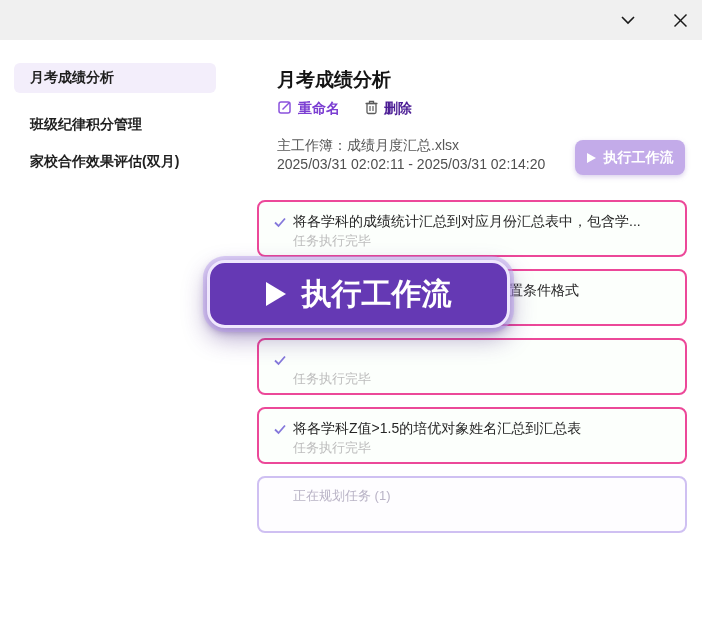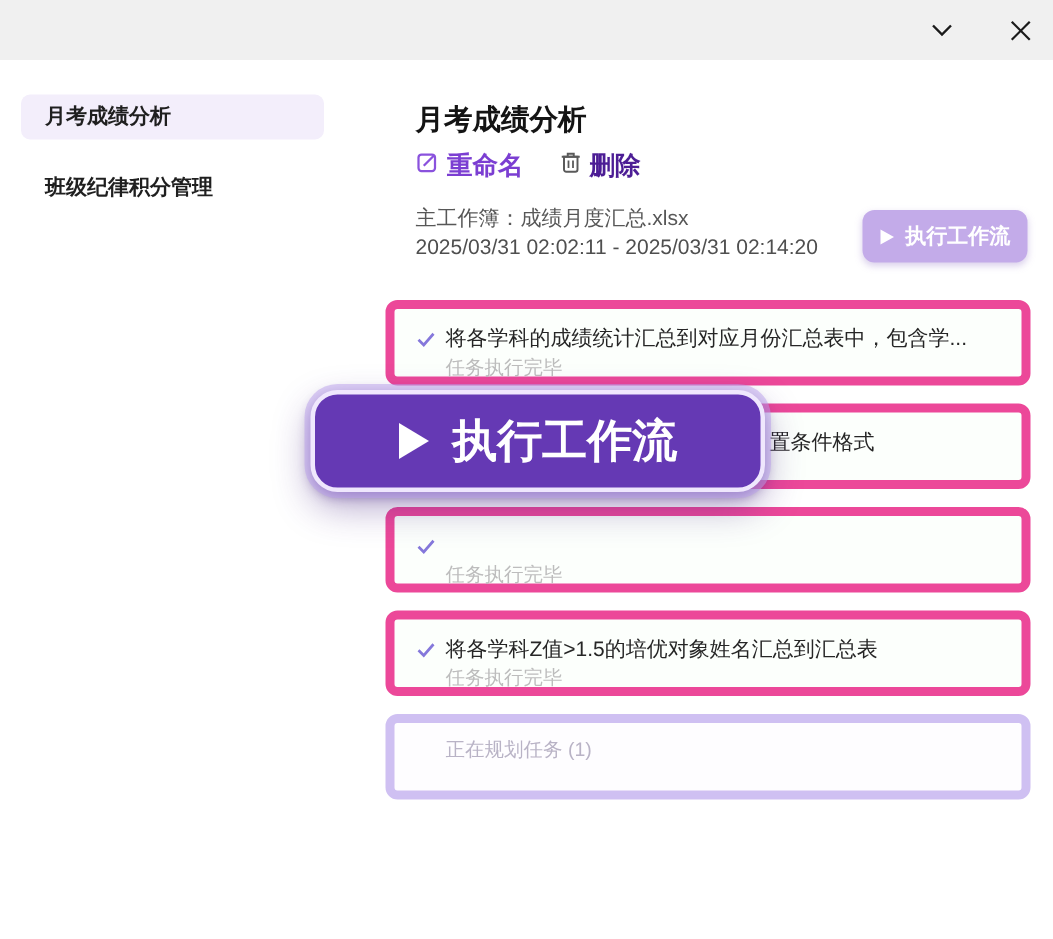--- a/index.html
+++ b/index.html
@@ -37,21 +37,21 @@
   .side-item:nth-child(2) { margin-bottom:7px; }
 
   
   .page-title {
     position:absolute; left:277px; top:67px;
     font-size:19px; font-weight:700; color:#141414;
   }
   .actions {
     position:absolute; left:277px; top:99px;
     display:flex; align-items:flex-start; gap:24px;
-    font-size:17px; font-weight:700;
+    font-size:14px; font-weight:700;
   }
   .action { display:flex; align-items:center; gap:5px; cursor:pointer; }
   .action-rename { color:#7b3ed2; }
   .action-delete { color:#4c1d95; }
   .meta-workbook {
     position:absolute; left:277px; top:137px;
     font-size:14px; color:#575757;
   }
   .meta-time {
     position:absolute; left:277px; top:156px;
@@ -69,21 +69,21 @@
   .play-small {
     width:0; height:0;
     border-left:9px solid #ffffff;
     border-top:5.5px solid transparent;
     border-bottom:5.5px solid transparent;
   }
 
   
   .tasks { position:absolute; left:257px; top:200px; width:430px; }
   .card {
-    height:57px; border:6px solid #ec4899; background:#fcfffc;
+    height:57px; border:2px solid #ec4899; background:#fcfffc;
     border-radius:8px; padding:9px 13px 0; margin-bottom:12px;
   }
   .card.planning { border-color:#cfc0f2; background:#fefdff; }
   .row1 {
     display:flex; align-items:center; gap:5px; height:21px;
     font-size:14px; color:#262626; white-space:nowrap; overflow:hidden;
   }
   .card.covered .row1 { padding-left:237px; }
   .row2 {
     margin-left:21px; height:18px; font-size:13px; color:#bdbdbd;
@@ -141,20 +141,23 @@
   </div>
 </div>
 
 <div class="sidebar">
   <div class="side-item selected">
     <span>月考成绩分析</span>
   </div>
   <div class="side-item">
     <span>班级纪律积分管理</span>
   </div>
+  <div class="side-item">
+    <span>家校合作效果评估(双月)</span>
+  </div>
 </div>
 
 <div class="page-title">月考成绩分析</div>
 
 <div class="actions">
   <div class="action action-rename">
     <span>
       <svg width="16" height="16" viewBox="0 0 16 16">
           <rect x="2" y="3" width="11" height="11" rx="2" fill="none" stroke="#8a52dd" stroke-width="1.5"></rect>
           <line x1="5.5" y1="10.5" x2="12.5" y2="3.5" stroke="#8a52dd" stroke-width="1.5"></line>

